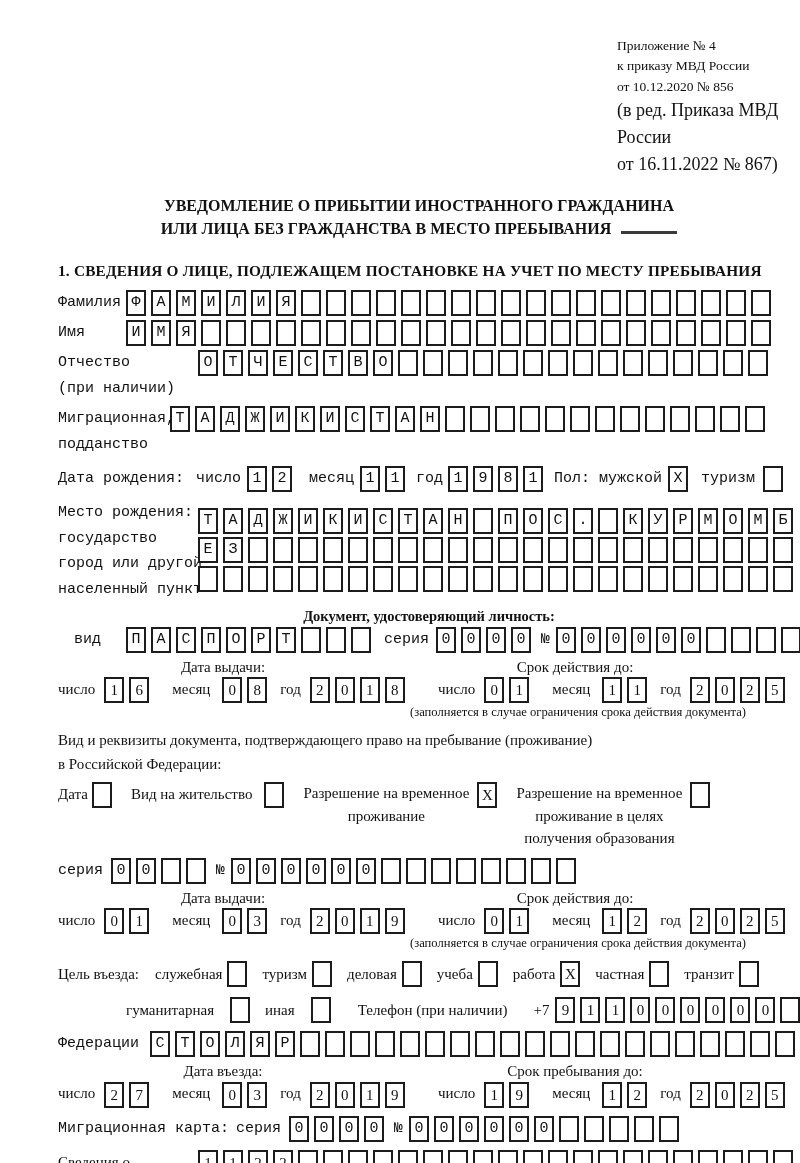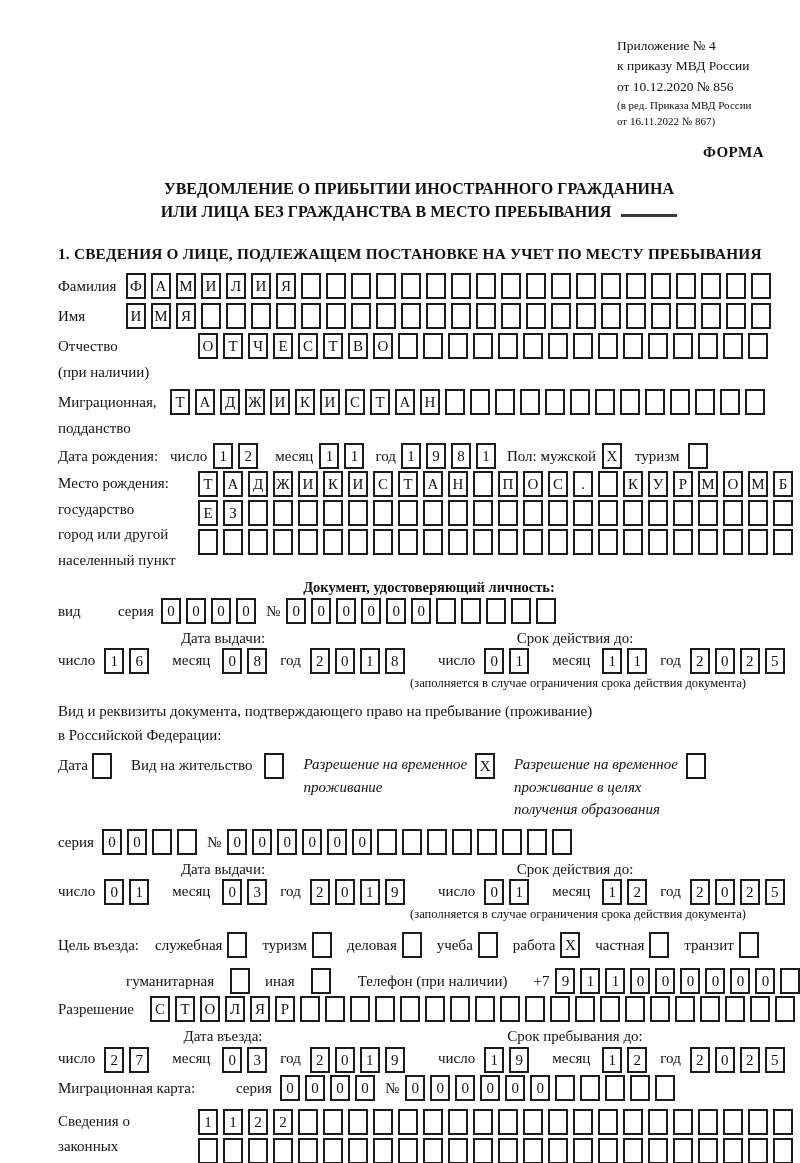--- a/index.html
+++ b/index.html
@@ -1,27 +1,27 @@
 <!DOCTYPE html>
 <html><head>
 <meta charset="utf-8">
 <style>
   html,body{margin:0;padding:0;background:#fff;}
   body{width:800px;height:1163px;font-family:"Liberation Serif","DejaVu Serif",serif;color:#111;overflow:hidden;}
   .page{padding:36px 0 0 58px;width:742px;}
   
   .appendix{margin-left:559px;font-size:13.5px;line-height:1.5;}
-  .appendix .rev{font-size:11px;line-height:1.5;}
+  .appendix .rev{font-size:18px;line-height:1.5;}
   .forma{font-weight:bold;font-size:15px;text-align:right;margin:14px 36px 0 0;letter-spacing:.5px;}
   
   .title{margin-top:16px;text-align:center;font-weight:bold;font-size:16px;line-height:1.45;margin-right:20px;}
   .title-underline{display:inline-block;width:56px;border-bottom:3px solid #3a3a3a;margin-left:10px;vertical-align:baseline;}
   .section-heading{margin-top:22px;font-weight:bold;font-size:15.3px;letter-spacing:.2px;}
   
-  .row{display:flex;align-items:flex-start;margin-top:4px;}
+  .row{display:flex;align-items:flex-start;margin-top:4px;font-family:Liberation Mono, monospace;}
   .lab{font-size:15px;line-height:26px;white-space:nowrap;}
   .lab2{font-size:15px;line-height:24px;white-space:nowrap;}
   .boxes{white-space:nowrap;display:inline-block;}
   .cbox{display:inline-block;box-sizing:content-box;width:16px;height:22px;border:2px solid #1c1c1c;margin-right:5px;text-align:center;font-size:15px;line-height:22px;vertical-align:middle;background:#fff;}
   .w68{width:68px;flex:none;}
   .w140{width:140px;flex:none;}
   .w112{width:112px;flex:none;}
   .mlab{margin:0 6px 0 12px;}
   .boxrow{margin-bottom:3px;}
   .center-bold{font-weight:bold;font-size:14.5px;text-align:center;margin-top:6px;}
@@ -31,48 +31,47 @@
   .dg-right{flex:1;}
   .dg-head{font-size:15px;text-align:center;width:330px;}
   .dg-row{white-space:nowrap;}
   .dg-row .lab{margin-right:5px;}
   .dg-row .ml{margin-left:14px;}
   .note{font-size:12.6px;margin-top:2px;white-space:nowrap;}
   .para{font-size:15px;line-height:1.6;margin-top:8px;}
   
   .permit-row{display:flex;align-items:flex-start;margin-top:6px;}
   .chk-item{display:flex;align-items:flex-start;margin-right:14px;}
-  .chk-item .multiline{font-size:15px;line-height:1.5;font-style:italic;}
+  .chk-item .multiline{text-align:center;font-size:15px;line-height:1.5;}
   .chk-item .cboxwrap{margin-left:8px;}
   .purpose-row{display:flex;align-items:center;margin-top:10px;flex-wrap:nowrap;}
   .purpose-row .lab{margin-right:6px;}
   .purpose-row .opt{margin-left:10px;margin-right:5px;}
   .indent{margin-left:68px;}
   
   .rep-block{display:flex;margin-top:8px;}
   .rep-labels{width:140px;flex:none;font-size:15px;line-height:25.5px;}
   .mt2{margin-top:2px;}
-  .mt6{margin-top:2px;}
+  .mt6{margin-top:8px;align-items:center;}
   .mt8{margin-top:8px;}
   .mt10{margin-top:10px;}
 </style>
 </head>
 <body>
 
 <div class="page">
 
   <div class="appendix">
     <div>Приложение № 4</div>
     <div>к приказу МВД России</div>
     <div>от 10.12.2020 № 856</div>
     <div class="rev">(в ред. Приказа МВД России</div>
     <div class="rev">от 16.11.2022 № 867)</div>
   </div>
 
-  <div class="forma">ФОРМА</div>
 
   <div class="title">
     <div>УВЕДОМЛЕНИЕ О ПРИБЫТИИ ИНОСТРАННОГО ГРАЖДАНИНА</div>
     <div><span>ИЛИ ЛИЦА БЕЗ ГРАЖДАНСТВА В МЕСТО ПРЕБЫВАНИЯ</span><span class="title-underline"></span></div>
   </div>
 
   <div class="section-heading">1. СВЕДЕНИЯ О ЛИЦЕ, ПОДЛЕЖАЩЕМ ПОСТАНОВКЕ НА УЧЕТ ПО МЕСТУ ПРЕБЫВАНИЯ</div>
 
   <div class="row mt10">
     <span class="lab w68">Фамилия</span>
@@ -124,21 +123,22 @@
     <span>
       <div class="boxrow"><span class="boxes"><span class="cbox">Т</span><span class="cbox">А</span><span class="cbox">Д</span><span class="cbox">Ж</span><span class="cbox">И</span><span class="cbox">К</span><span class="cbox">И</span><span class="cbox">С</span><span class="cbox">Т</span><span class="cbox">А</span><span class="cbox">Н</span><span class="cbox"></span><span class="cbox">П</span><span class="cbox">О</span><span class="cbox">С</span><span class="cbox">.</span><span class="cbox"></span><span class="cbox">К</span><span class="cbox">У</span><span class="cbox">Р</span><span class="cbox">М</span><span class="cbox">О</span><span class="cbox">М</span><span class="cbox">Б</span></span></div>
       <div class="boxrow"><span class="boxes"><span class="cbox">Е</span><span class="cbox">З</span><span class="cbox"></span><span class="cbox"></span><span class="cbox"></span><span class="cbox"></span><span class="cbox"></span><span class="cbox"></span><span class="cbox"></span><span class="cbox"></span><span class="cbox"></span><span class="cbox"></span><span class="cbox"></span><span class="cbox"></span><span class="cbox"></span><span class="cbox"></span><span class="cbox"></span><span class="cbox"></span><span class="cbox"></span><span class="cbox"></span><span class="cbox"></span><span class="cbox"></span><span class="cbox"></span><span class="cbox"></span></span></div>
       <div class="boxrow"><span class="boxes"><span class="cbox"></span><span class="cbox"></span><span class="cbox"></span><span class="cbox"></span><span class="cbox"></span><span class="cbox"></span><span class="cbox"></span><span class="cbox"></span><span class="cbox"></span><span class="cbox"></span><span class="cbox"></span><span class="cbox"></span><span class="cbox"></span><span class="cbox"></span><span class="cbox"></span><span class="cbox"></span><span class="cbox"></span><span class="cbox"></span><span class="cbox"></span><span class="cbox"></span><span class="cbox"></span><span class="cbox"></span><span class="cbox"></span><span class="cbox"></span></span></div>
     </span>
   </div>
 
   <div class="center-bold">Документ, удостоверяющий личность:</div>
 
   <div class="row mt2">
-    <span class="lab" style="width:52px;flex:none;">вид</span>
+    <span class="lab" style="width:52px;flex:none;margin-left:16px;">вид</span>
+    <span class="boxes"><span class="cbox">П</span><span class="cbox">А</span><span class="cbox">С</span><span class="cbox">П</span><span class="cbox">О</span><span class="cbox">Р</span><span class="cbox">Т</span><span class="cbox"></span><span class="cbox"></span><span class="cbox"></span></span>
     <span class="lab" style="margin:0 7px 0 8px;">серия</span>
     <span class="boxes"><span class="cbox">0</span><span class="cbox">0</span><span class="cbox">0</span><span class="cbox">0</span></span>
     <span class="lab" style="margin:0 6px 0 5px;">№</span>
     <span class="boxes"><span class="cbox">0</span><span class="cbox">0</span><span class="cbox">0</span><span class="cbox">0</span><span class="cbox">0</span><span class="cbox">0</span><span class="cbox"></span><span class="cbox"></span><span class="cbox"></span><span class="cbox"></span><span class="cbox"></span></span>
   </div>
 
   <div class="dates">
     <div class="dg-left">
       <div class="dg-head">Дата выдачи:</div>
       <div class="dg-row">
@@ -250,21 +250,21 @@
     <span class="lab">гуманитарная</span>
     <span class="boxes" style="margin-left:10px;"><span class="cbox"></span></span>
     <span class="lab" style="margin-left:10px;">иная</span>
     <span class="boxes" style="margin-left:10px;"><span class="cbox"></span></span>
     <span class="lab" style="margin-left:22px;">Телефон (при наличии)</span>
     <span class="lab" style="margin-left:20px;margin-right:6px;">+7</span>
     <span class="boxes"><span class="cbox">9</span><span class="cbox">1</span><span class="cbox">1</span><span class="cbox">0</span><span class="cbox">0</span><span class="cbox">0</span><span class="cbox">0</span><span class="cbox">0</span><span class="cbox">0</span><span class="cbox"></span></span>
   </div>
 
   <div class="row mt6">
-    <span class="lab w68" style="width:92px;">Разрешение</span>
+    <span class="lab w68" style="width:92px;">Федерации</span>
     <span class="boxes"><span class="cbox">С</span><span class="cbox">Т</span><span class="cbox">О</span><span class="cbox">Л</span><span class="cbox">Я</span><span class="cbox">Р</span><span class="cbox"></span><span class="cbox"></span><span class="cbox"></span><span class="cbox"></span><span class="cbox"></span><span class="cbox"></span><span class="cbox"></span><span class="cbox"></span><span class="cbox"></span><span class="cbox"></span><span class="cbox"></span><span class="cbox"></span><span class="cbox"></span><span class="cbox"></span><span class="cbox"></span><span class="cbox"></span><span class="cbox"></span><span class="cbox"></span><span class="cbox"></span><span class="cbox"></span></span>
   </div>
 
   <div class="dates">
     <div class="dg-left">
       <div class="dg-head">Дата въезда:</div>
       <div class="dg-row">
         <span class="lab" style="margin-right:5px;">число</span>
         <span class="boxes"><span class="cbox">2</span><span class="cbox">7</span></span>
         <span class="lab ml" style="margin-right:8px;">месяц</span>

